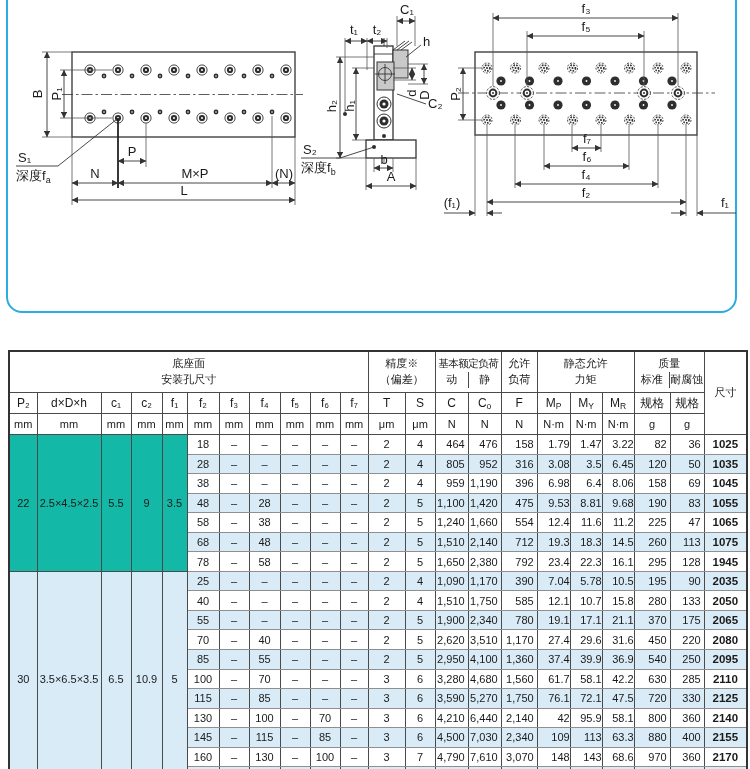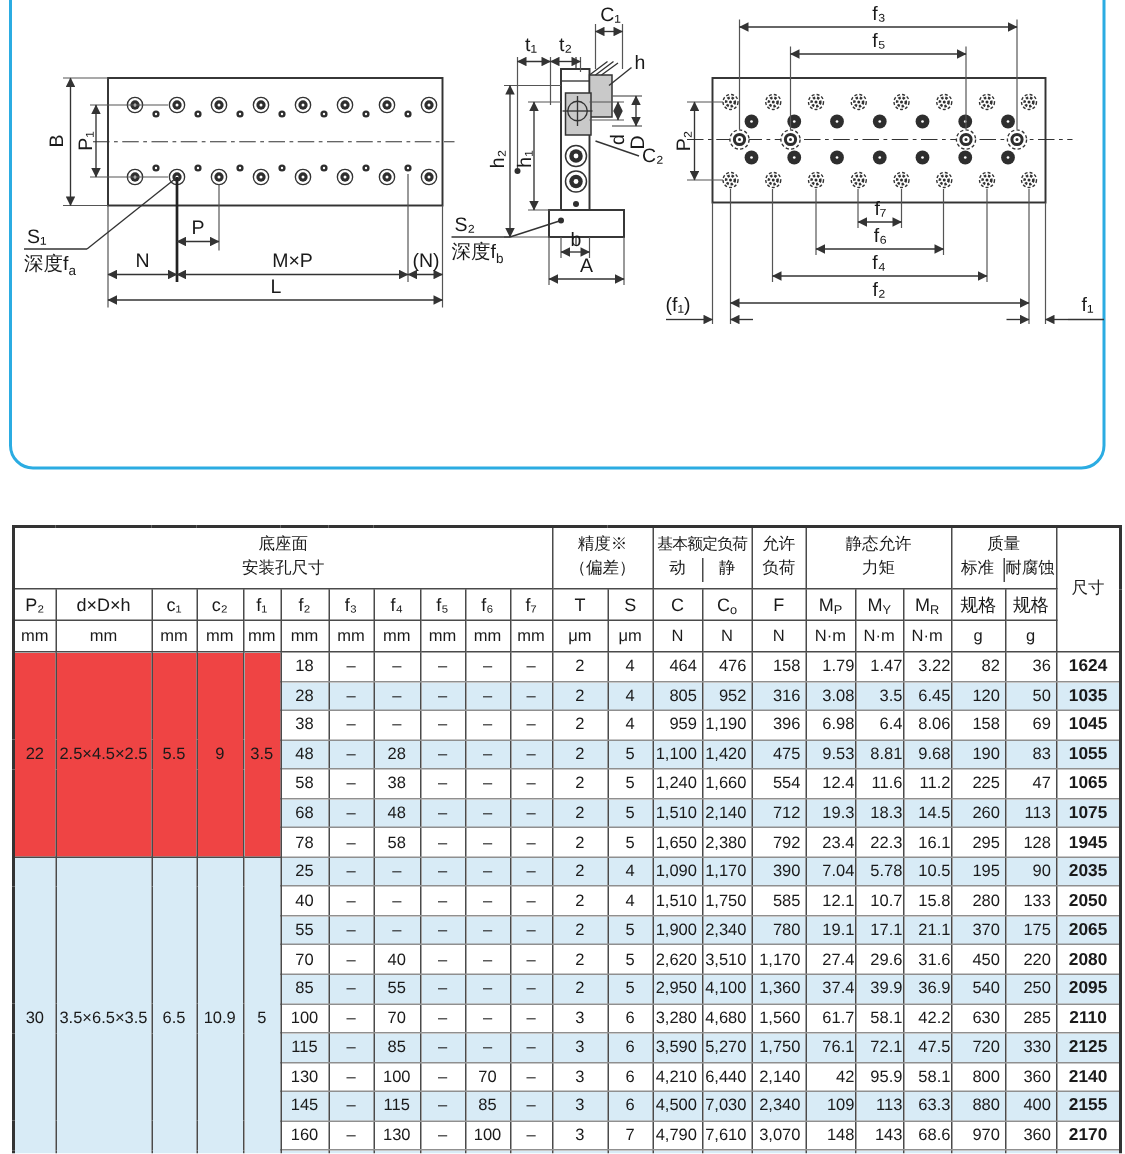--- a/index.html
+++ b/index.html
@@ -33,21 +33,21 @@
   .h2 th{height:20px;font-size:12px;}
   .h3 th{height:20px;font-size:11px;}
   .split{display:flex;}
   .split span{flex:1;text-align:center;}
   .split span + span{border-left:1px solid #4a4a4a;}
   .sb{font-size:8.5px;vertical-align:-2px;}
   tbody td{height:18.55px;border-left:1px solid #4a4a4a;border-right:1px solid #4a4a4a;
            border-top:1px solid #8f8f8f;border-bottom:1px solid #8f8f8f;
            text-align:center;vertical-align:middle;}
   tbody tr.shade td{background:#d8ebf6;}
-  tbody td.grp{background:#ef4444;border-top:1px solid #4a4a4a;border-bottom:1px solid #4a4a4a;}
+  tbody td.grp{background:#14b8a6;border-top:1px solid #4a4a4a;border-bottom:1px solid #4a4a4a;}
   tbody td.r{text-align:right;padding-right:3px;}
   tbody td.l{text-align:right;padding-left:3px;}
   tbody td.sz{font-weight:bold;font-size:11.5px;}
 </style>
 </head>
 <body>
 
 <div class="page">
 
   <div class="panel"></div>
@@ -438,21 +438,21 @@
             <td>2</td>
             <td>4</td>
             <td class="r">464</td>
             <td class="r">476</td>
             <td class="r">158</td>
             <td class="l">1.79</td>
             <td class="l">1.47</td>
             <td class="l">3.22</td>
             <td class="r">82</td>
             <td class="r">36</td>
-            <td class="c sz">1624</td>
+            <td class="c sz">1025</td>
           </tr>
           <tr class="shade">
             <td>28</td>
             <td>–</td>
             <td>–</td>
             <td>–</td>
             <td>–</td>
             <td>–</td>
             <td>2</td>
             <td>4</td>

